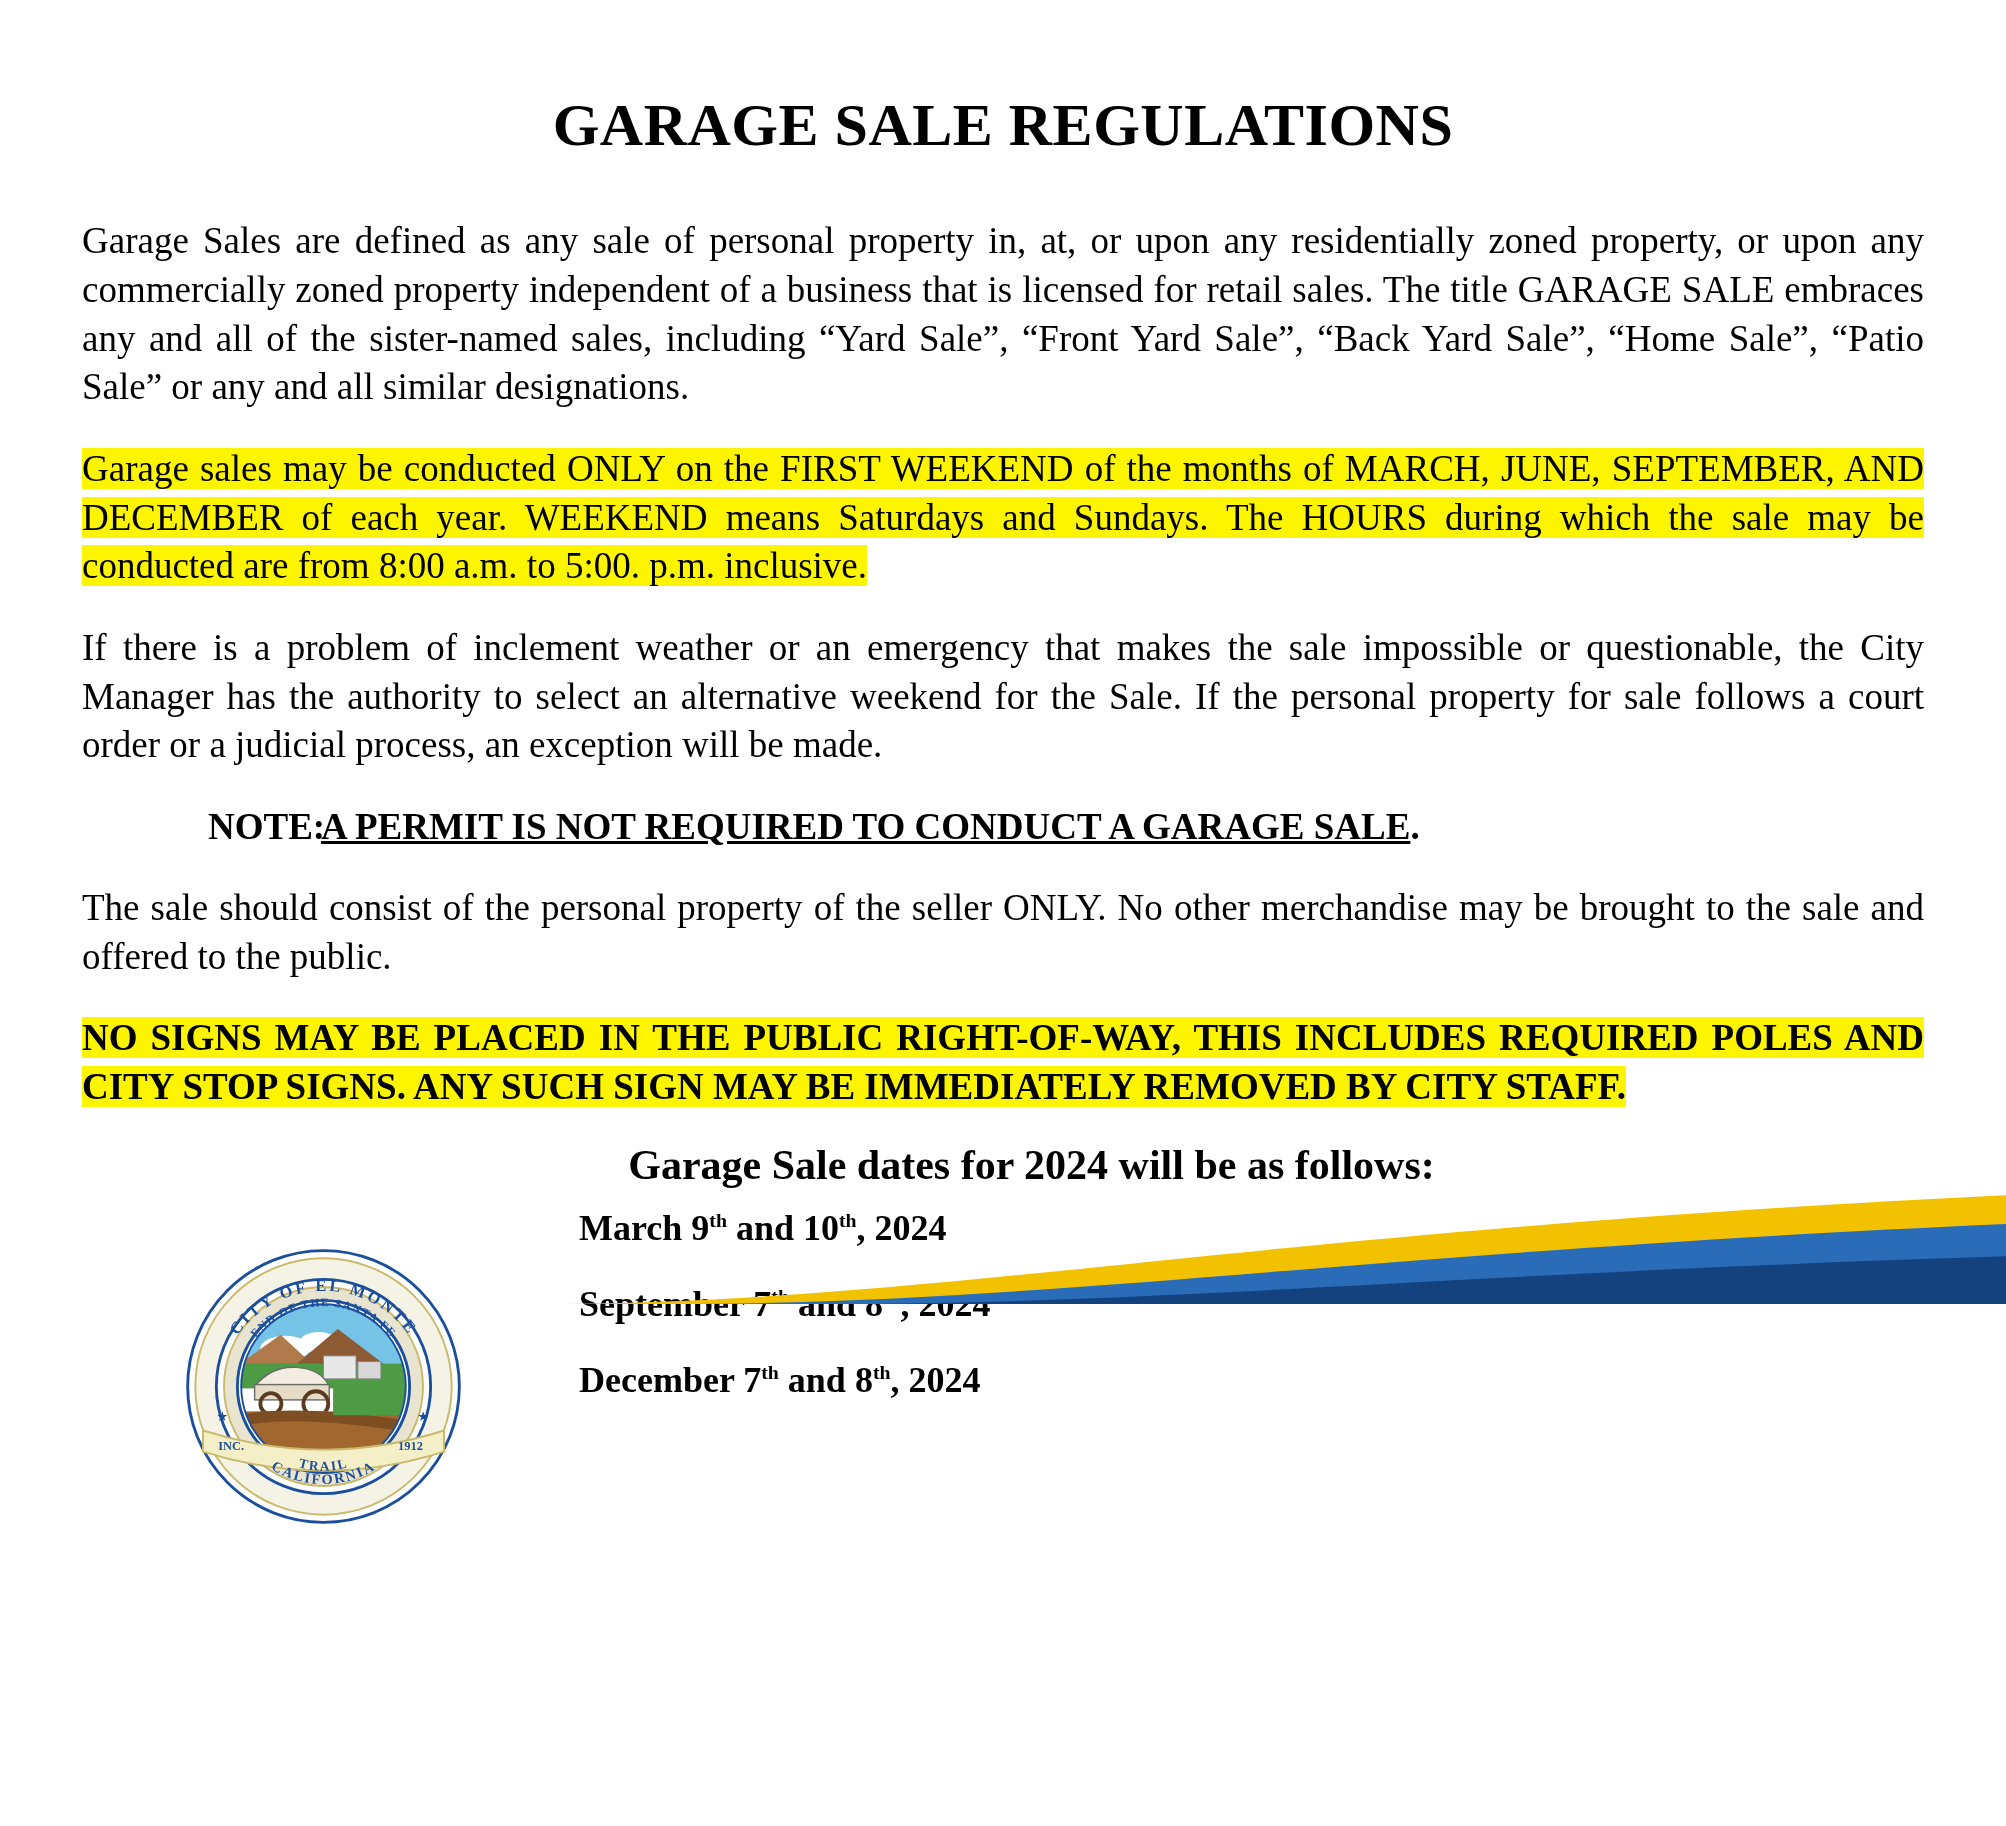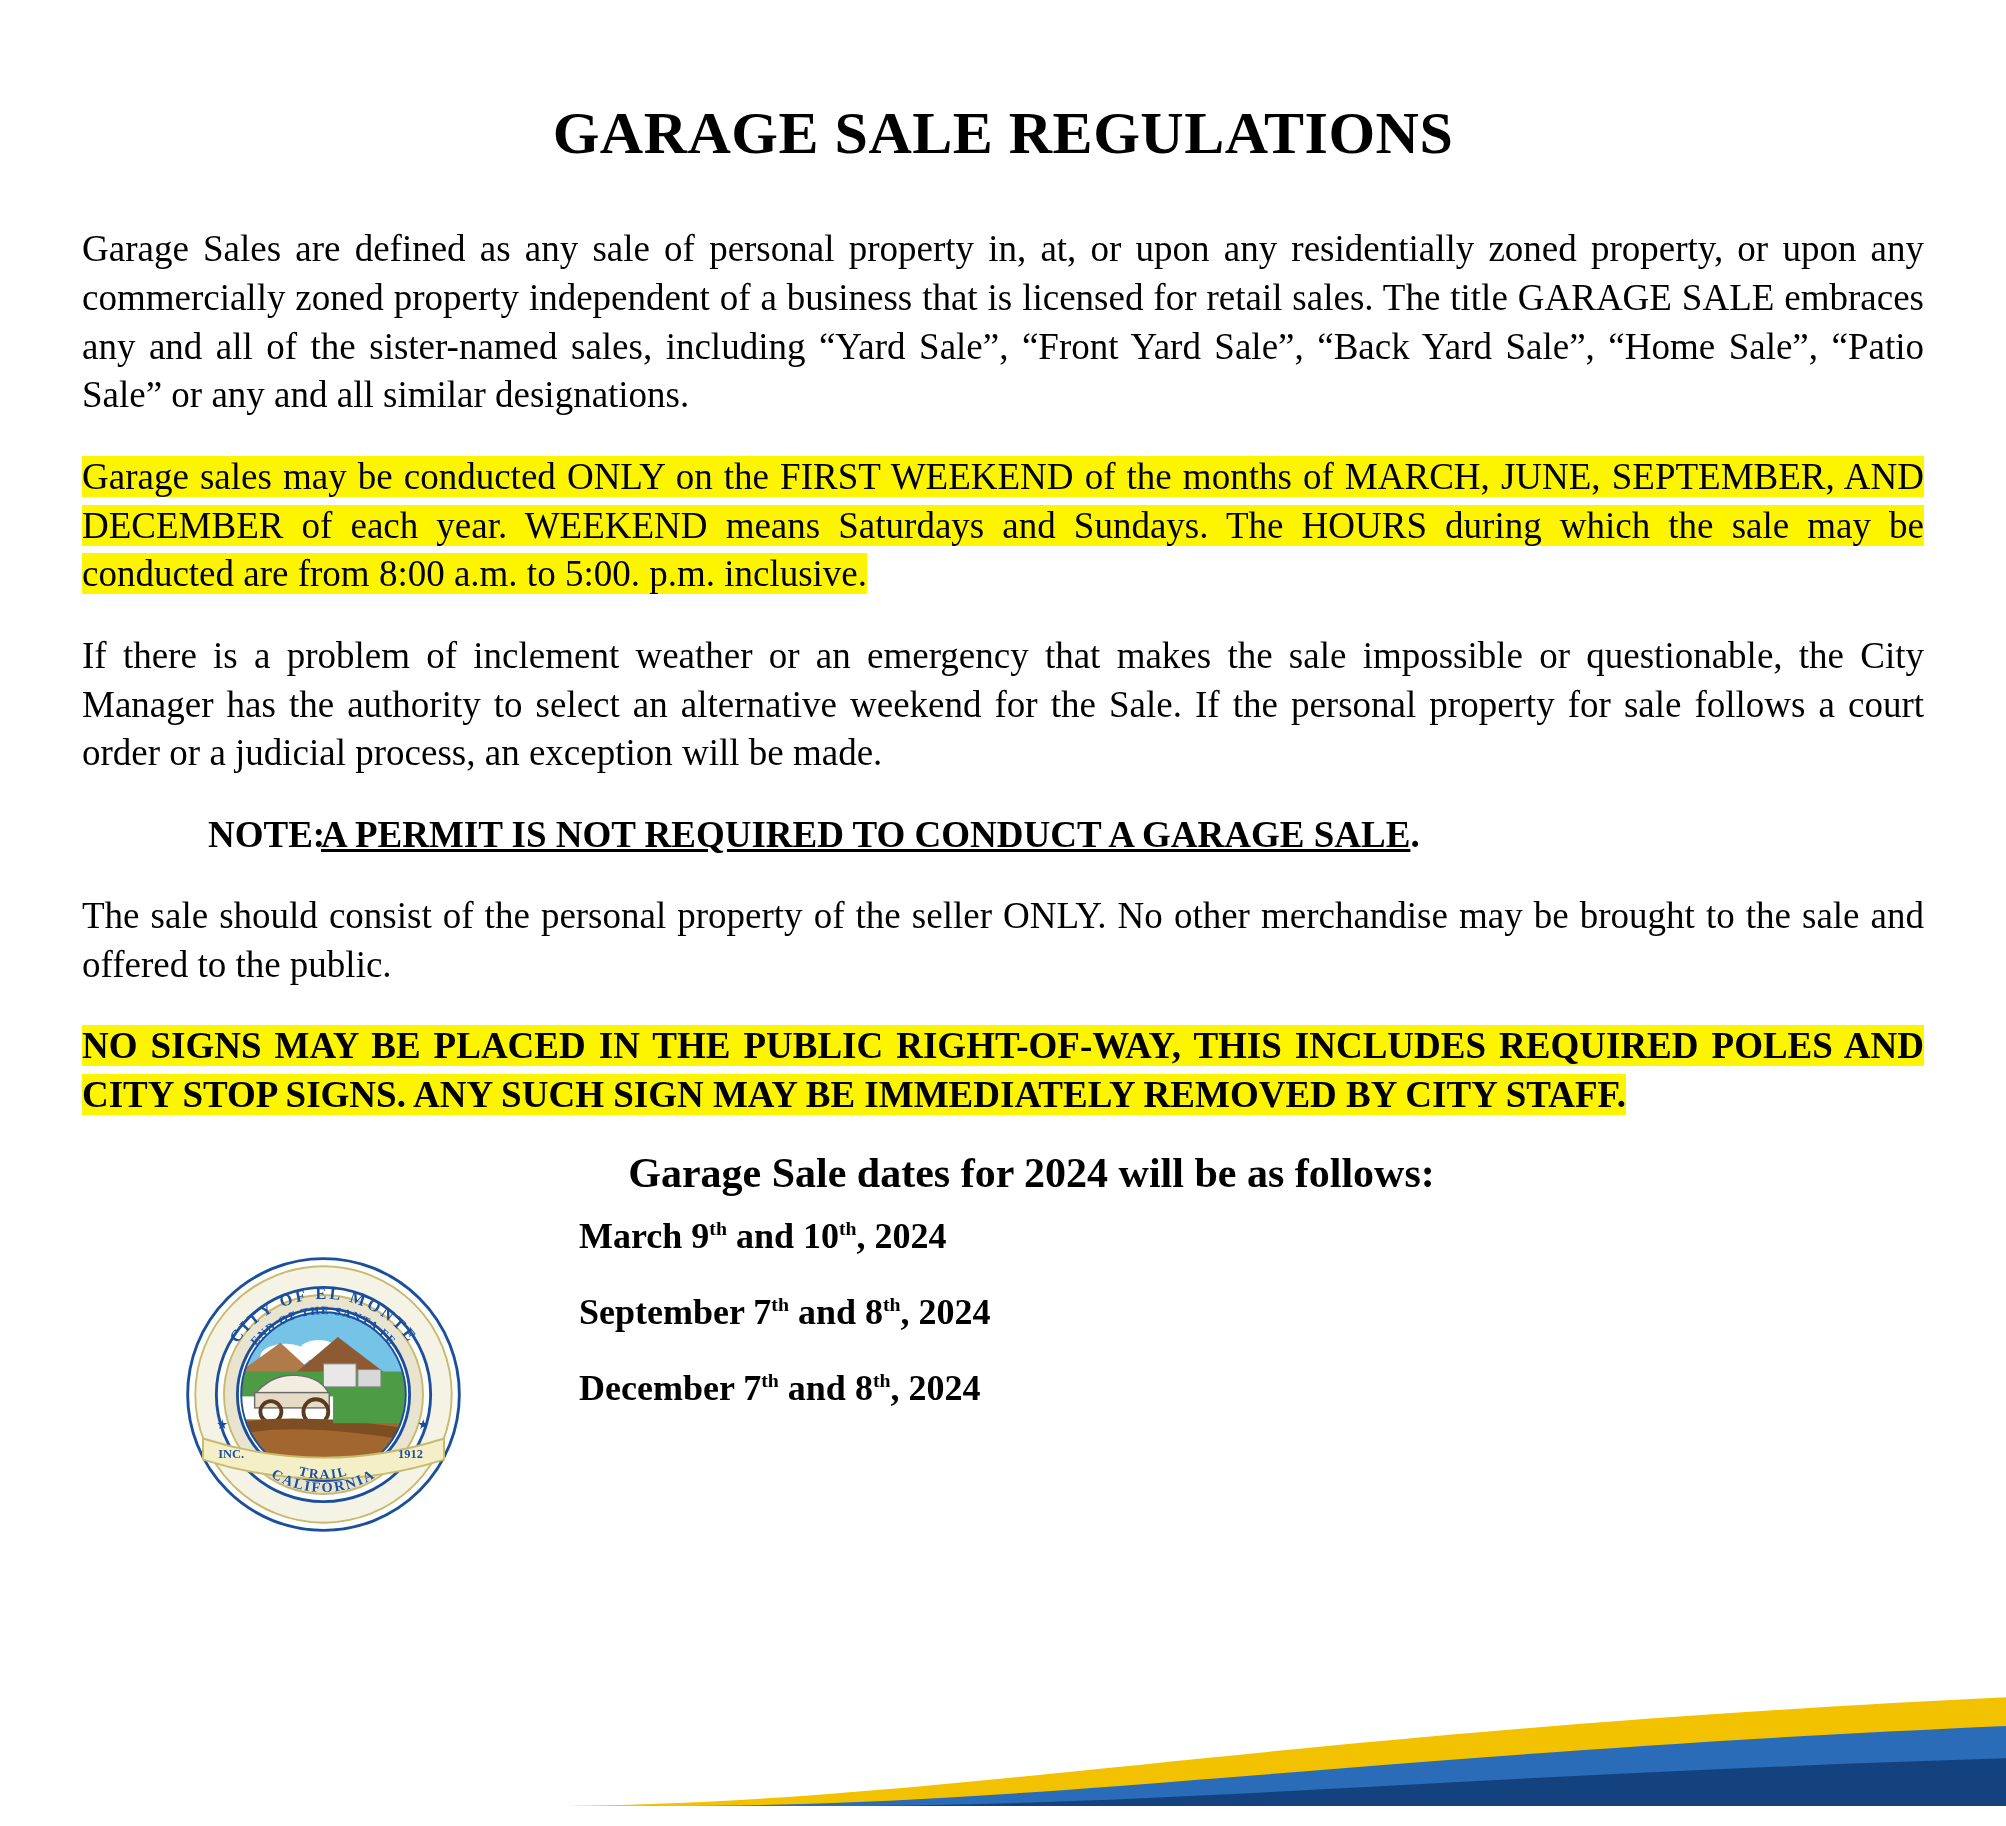--- a/index.html
+++ b/index.html
@@ -10,23 +10,23 @@
   body {
     width: 2006px;
     height: 1827px;
     position: relative;
     overflow: hidden;
     font-family: "Liberation Serif", serif;
     color: #000000;
   }
   .page {
     position: absolute;
-    top: 8px; left: 0;
+    top: 0; left: 0;
     width: 2006px;
-    height: 1798px;
+    height: 1304px;
     box-sizing: border-box;
     padding: 92px 82px 0 82px;
   }
   .doc-title {
     text-align: center;
     font-size: 60px;
     font-weight: bold;
     letter-spacing: 0.5px;
     margin: 0 0 59px 0;
     line-height: 1.1;

